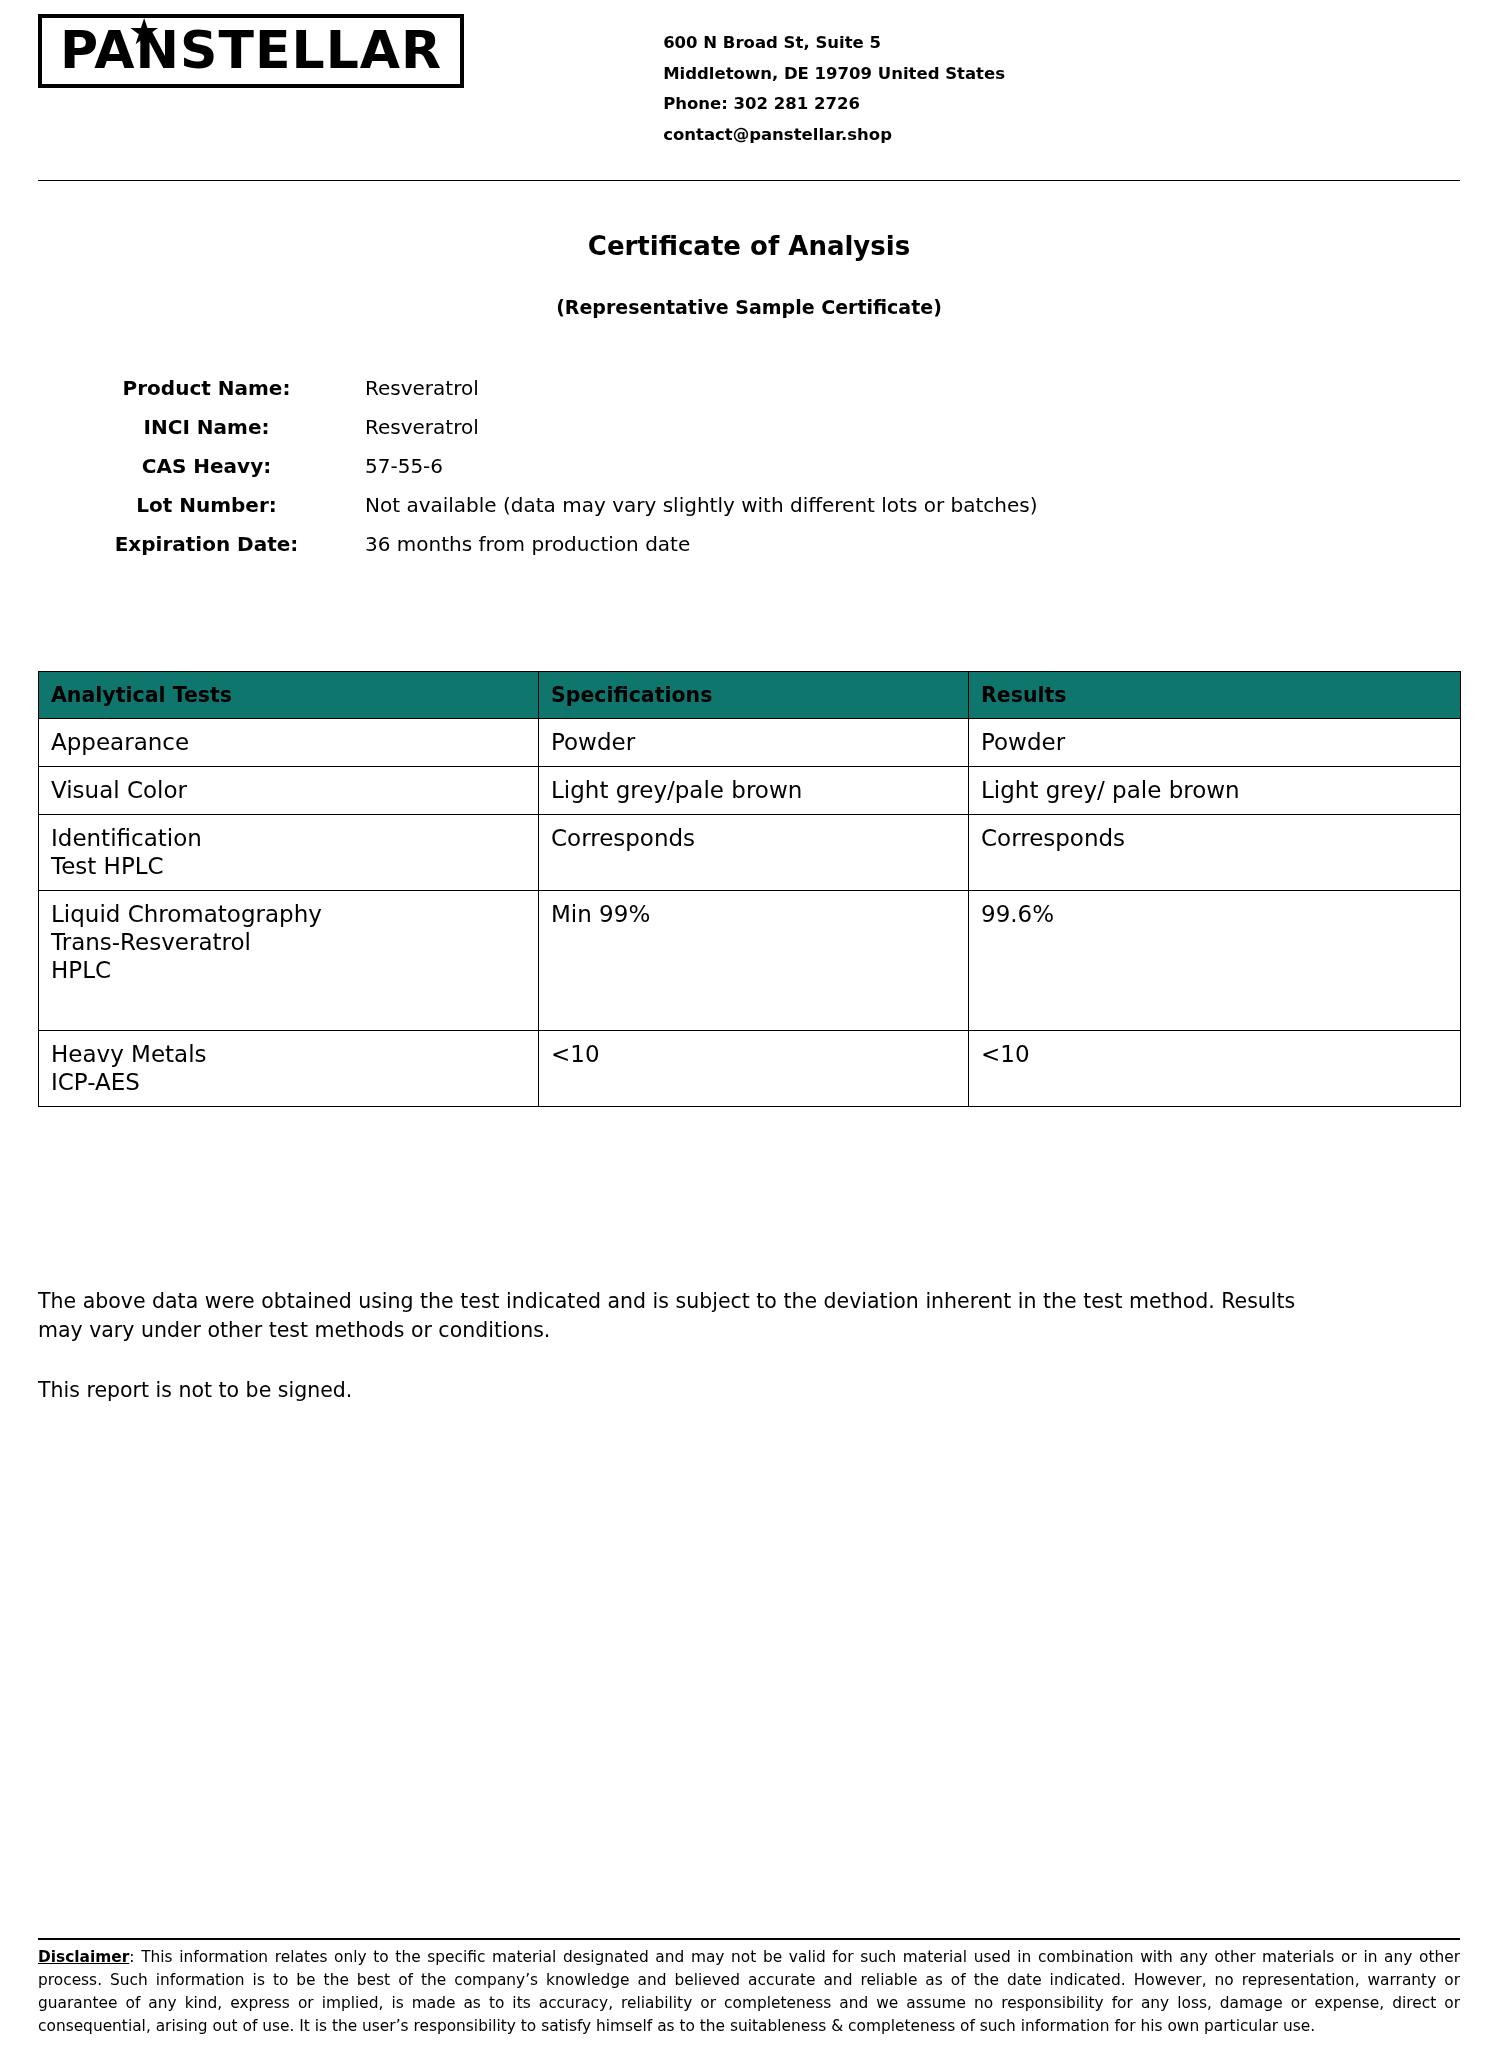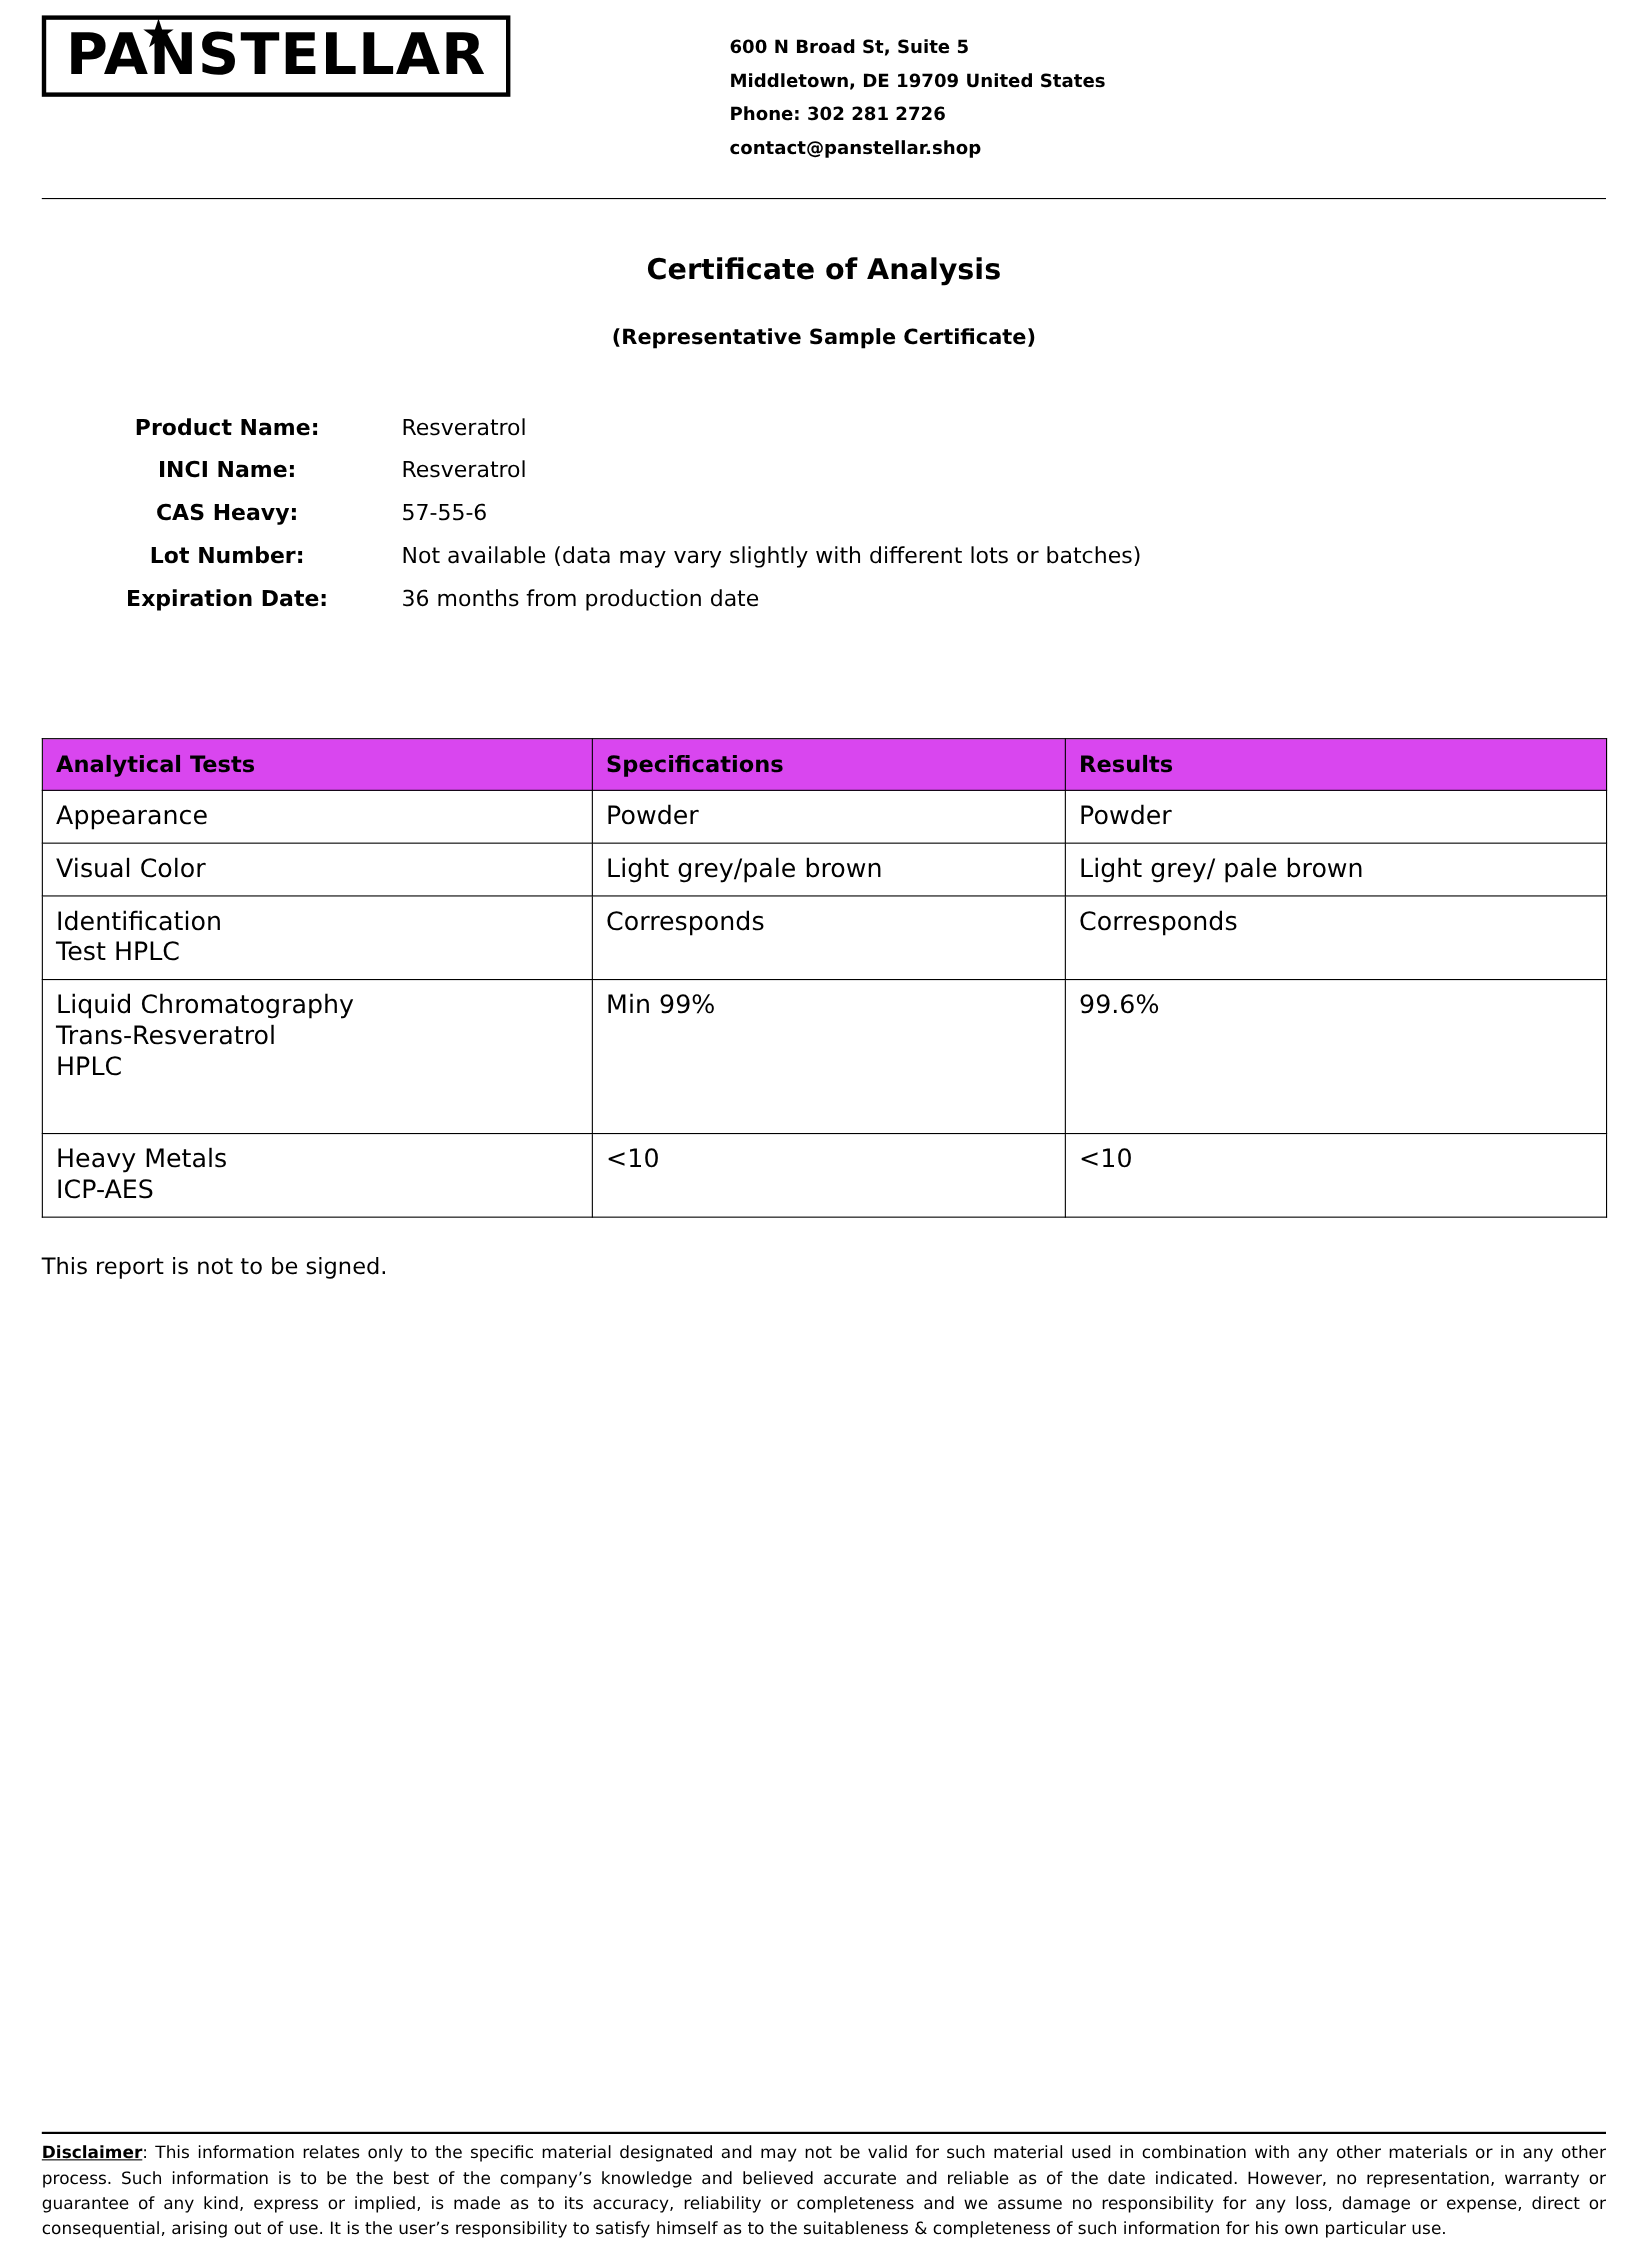--- a/index.html
+++ b/index.html
@@ -111,21 +111,21 @@
   table.analytical th,
   table.analytical td {
     border: 1.5px solid #000;
     text-align: left;
     vertical-align: top;
     font-size: 23px;
     padding: 9px 12px 10px 12px;
     line-height: 1.22;
   }
   table.analytical th {
-    background: #d946ef;
+    background: #0f766e;
     font-weight: bold;
     font-size: 20.5px;
     padding-top: 11px;
   }
   col.c1 { width: 500px; }
   col.c2 { width: 430px; }
   col.c3 { width: 492px; }
   td.tall { height: 120px; }
   td.med  { height: 48px; }
 
@@ -248,20 +248,21 @@
       </tr>
       <tr>
         <td class="pre med" style="white-space: pre-line;">Heavy Metals
 ICP-AES</td>
         <td>&lt;10</td>
         <td>&lt;10</td>
       </tr>
     </tbody>
   </table>
 
+  <div class="note">The above data were obtained using the test indicated and is subject to the deviation inherent in the test method. Results may vary under other test methods or conditions.</div>
   <div class="note2">This report is not to be signed.</div>
 
   <div class="disclaimer-wrap">
     <hr class="disclaimer-line">
     <div class="disclaimer"><b>Disclaimer</b><span>: This information relates only to the specific material designated and may not be valid for such material used in combination with any other materials or in any other process. Such information is to be the best of the company’s knowledge and believed accurate and reliable as of the date indicated. However, no representation, warranty or guarantee of any kind, express or implied, is made as to its accuracy, reliability or completeness and we assume no responsibility for any loss, damage or expense, direct or consequential, arising out of use. It is the user’s responsibility to satisfy himself as to the suitableness &amp; completeness of such information for his own particular use.</span></div>
   </div>
 
 </div>
 
 </body></html>

